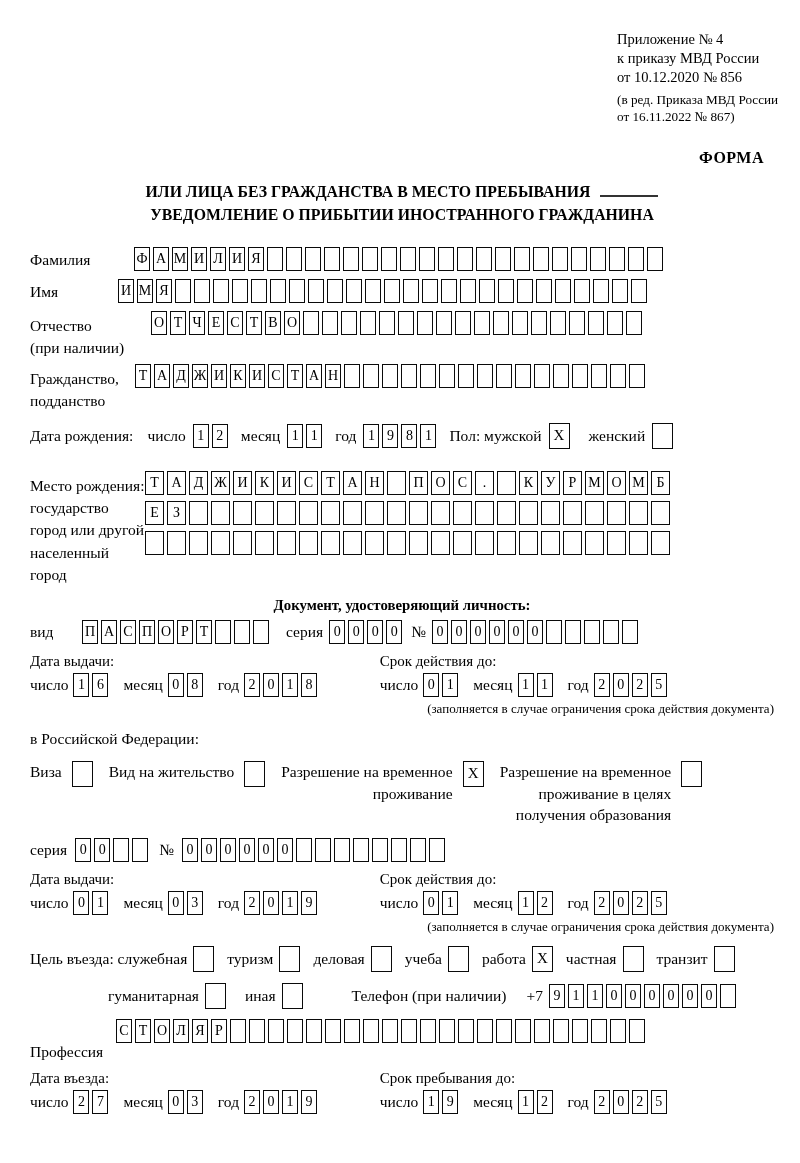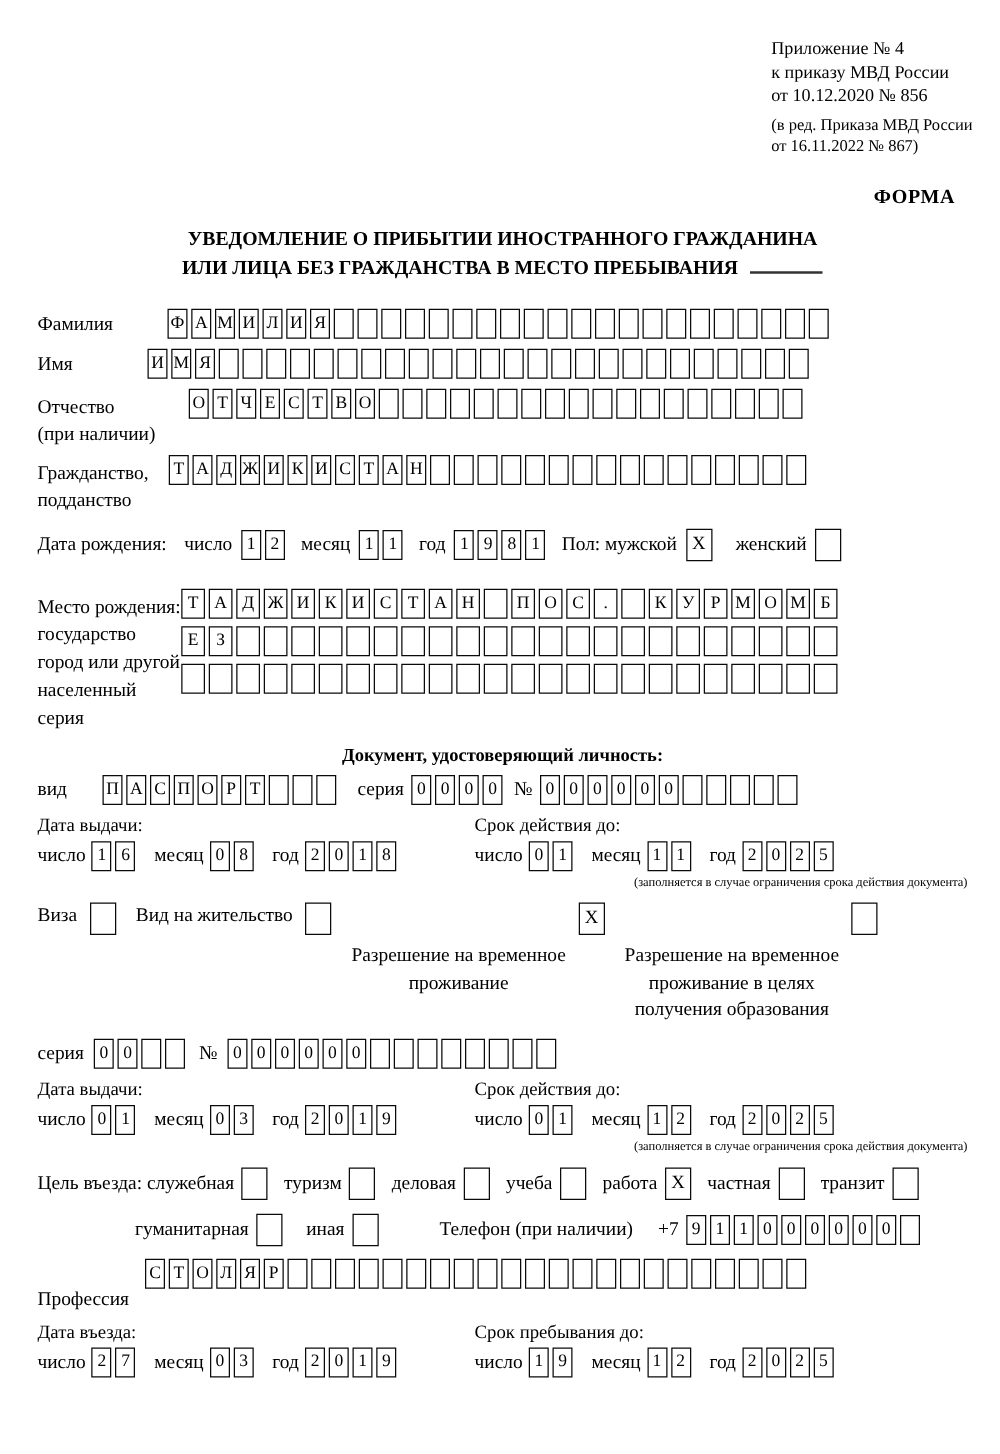--- a/index.html
+++ b/index.html
@@ -57,27 +57,27 @@
 
   
   .date-pair { display: flex; margin-top: 9px; }
   .dc-left { width: 47%; }
   .dc-right { width: 53%; }
   .date-title { font-size: 15px; margin-bottom: 3px; }
   .dc-left .date-title { padding-right: 60px; }
   .date-line { display: flex; align-items: center; }
   .date-line .dlabel { margin-right: 5px; }
   .date-line .cells { margin-right: 12px; }
-  .date-note { font-size: 10px; margin-top: 4px; text-align: right; }
+  .date-note { font-size: 13px; margin-top: 4px; text-align: right; }
 
   
   .permit-row { display: flex; align-items: flex-start; margin-top: 10px; gap: 13px; }
   .pr-item { display: flex; align-items: flex-start; gap: 10px; }
   .pr-label { line-height: 1.4; }
-  .pr-label.center { text-align: center; margin-top: 32px; }
+  .pr-label.center { text-align: right; }
 
   
   .goal-row { display: flex; align-items: center; margin-top: 11px; }
   .goal-row > span { margin-right: 6px; }
   .goal-row .checkbox { margin-right: 10px; }
   .indent150 { margin-left: 78px; }
   .gap-l { margin-left: 36px; }
   .gap-m { margin-left: 14px; }
 </style>
 </head>
@@ -89,24 +89,24 @@
     <div>Приложение № 4</div>
     <div>к приказу МВД России</div>
     <div>от 10.12.2020 № 856</div>
     <div class="sub">(в ред. Приказа МВД России</div>
     <div class="sub">от 16.11.2022 № 867)</div>
   </div>
 
   <div class="forma">ФОРМА</div>
 
   <div class="title">
-    <div>УВЕДОМЛЕНИЕ О ПРИБЫТИИ ИНОСТРАННОГО ГРАЖДАНИНА</div>
     <div>
       <span>ИЛИ ЛИЦА БЕЗ ГРАЖДАНСТВА В МЕСТО ПРЕБЫВАНИЯ</span><span class="title-underline"></span>
     </div>
+    <div>УВЕДОМЛЕНИЕ О ПРИБЫТИИ ИНОСТРАННОГО ГРАЖДАНИНА</div>
   </div>
 
 
   <div class="frow" style="margin-top:20px;gap:16px;">
     <span class="flabel w88">Фамилия</span>
     <span class="cells"><span class="cell">Ф</span><span class="cell">А</span><span class="cell">М</span><span class="cell">И</span><span class="cell">Л</span><span class="cell">И</span><span class="cell">Я</span><span class="cell"></span><span class="cell"></span><span class="cell"></span><span class="cell"></span><span class="cell"></span><span class="cell"></span><span class="cell"></span><span class="cell"></span><span class="cell"></span><span class="cell"></span><span class="cell"></span><span class="cell"></span><span class="cell"></span><span class="cell"></span><span class="cell"></span><span class="cell"></span><span class="cell"></span><span class="cell"></span><span class="cell"></span><span class="cell"></span><span class="cell"></span></span>
   </div>
 
   <div class="frow">
     <span class="flabel w88">Имя</span>
@@ -141,21 +141,21 @@
     <span class="cells checkbox"><span class="cell">X</span></span>
     <span style="margin-left:6px;">женский</span>
     <span class="cells checkbox"><span class="cell"></span></span>
   </div>
 
   <div class="frow" style="margin-top:22px;">
     <span class="flabel w115 ml">
       <div>Место рождения:</div>
       <div>государство</div>
       <div>город или другой</div>
-      <div>населенный серия</div>
+      <div>населенный город</div>
     </span>
     <div class="stack">
       <div class="cells wide"><span class="cell">Т</span><span class="cell">А</span><span class="cell">Д</span><span class="cell">Ж</span><span class="cell">И</span><span class="cell">К</span><span class="cell">И</span><span class="cell">С</span><span class="cell">Т</span><span class="cell">А</span><span class="cell">Н</span><span class="cell"></span><span class="cell">П</span><span class="cell">О</span><span class="cell">С</span><span class="cell">.</span><span class="cell"></span><span class="cell">К</span><span class="cell">У</span><span class="cell">Р</span><span class="cell">М</span><span class="cell">О</span><span class="cell">М</span><span class="cell">Б</span></div>
       <div class="cells wide"><span class="cell">Е</span><span class="cell">З</span><span class="cell"></span><span class="cell"></span><span class="cell"></span><span class="cell"></span><span class="cell"></span><span class="cell"></span><span class="cell"></span><span class="cell"></span><span class="cell"></span><span class="cell"></span><span class="cell"></span><span class="cell"></span><span class="cell"></span><span class="cell"></span><span class="cell"></span><span class="cell"></span><span class="cell"></span><span class="cell"></span><span class="cell"></span><span class="cell"></span><span class="cell"></span><span class="cell"></span></div>
       <div class="cells wide"><span class="cell"></span><span class="cell"></span><span class="cell"></span><span class="cell"></span><span class="cell"></span><span class="cell"></span><span class="cell"></span><span class="cell"></span><span class="cell"></span><span class="cell"></span><span class="cell"></span><span class="cell"></span><span class="cell"></span><span class="cell"></span><span class="cell"></span><span class="cell"></span><span class="cell"></span><span class="cell"></span><span class="cell"></span><span class="cell"></span><span class="cell"></span><span class="cell"></span><span class="cell"></span><span class="cell"></span></div>
     </div>
   </div>
 
   <div class="doc-heading">Документ, удостоверяющий личность:</div>
 
@@ -188,20 +188,21 @@
         <span class="dlabel">месяц</span>
         <span class="cells"><span class="cell">1</span><span class="cell">1</span></span>
         <span class="dlabel">год</span>
         <span class="cells"><span class="cell">2</span><span class="cell">0</span><span class="cell">2</span><span class="cell">5</span></span>
       </div>
       <div class="date-note">(заполняется в случае ограничения срока действия документа)</div>
     </div>
   </div>
 
   <div style="margin-top:10px; line-height:1.55;">
+    <div>в Российской Федерации:</div>
   </div>
 
   <div class="permit-row">
     <span class="pr-item">
       <span class="pr-label">Виза</span>
       <span class="cells checkbox"><span class="cell"></span></span>
     </span>
     <span class="pr-item">
       <span class="pr-label">Вид на жительство</span>
       <span class="cells checkbox"><span class="cell"></span></span>

